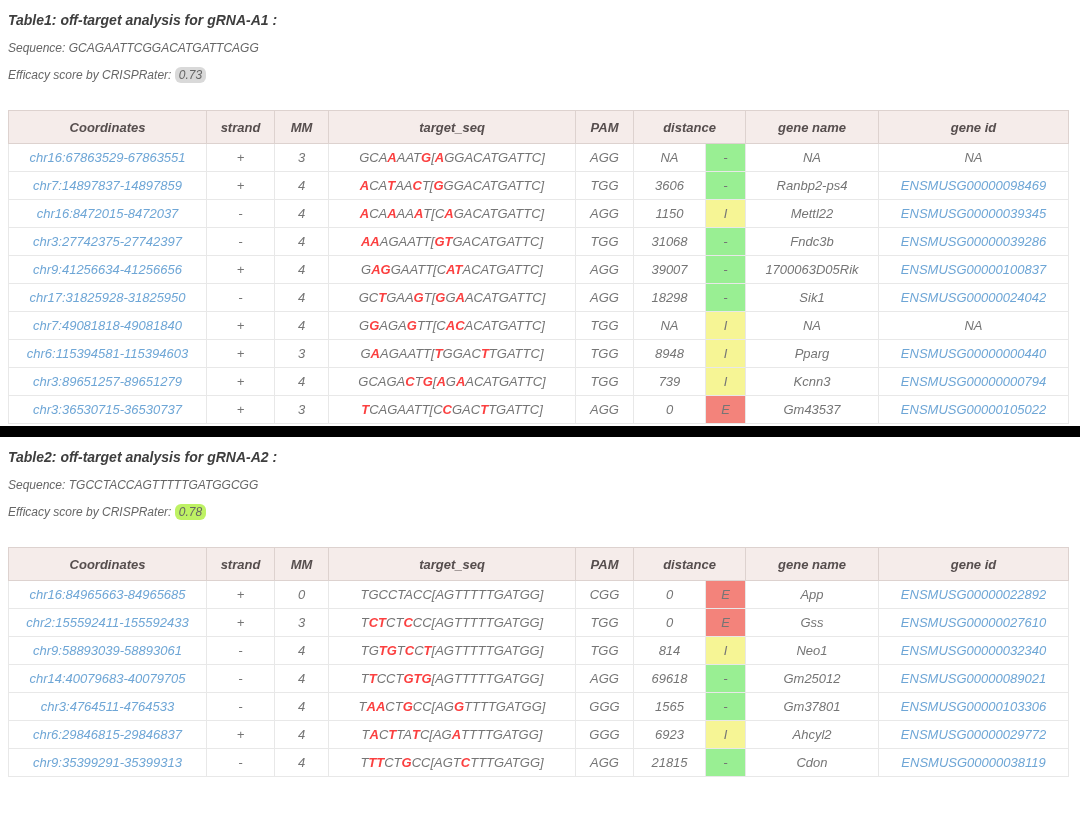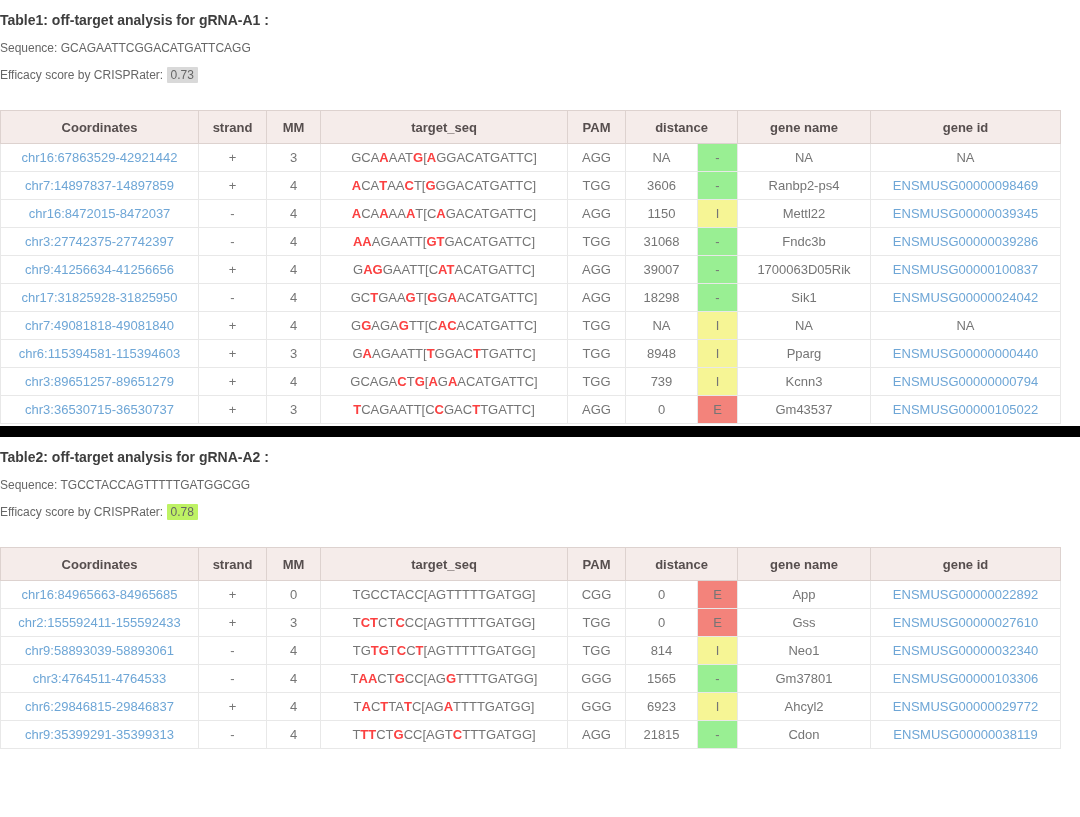--- a/index.html
+++ b/index.html
@@ -1,21 +1,21 @@
 <!DOCTYPE html>
 <html style="--exonic: #f3837b; --intronic: #f6f595; --intergenic: #99ef93; --link: #6ea6d6; --mismatch: #fb4040; --header_bg: #f5ecea; --divider: #000000;"><head>
 <meta charset="utf-8">
 <style>
   html,body{margin:0;padding:0;background:#fff;font-family:"Liberation Sans",sans-serif;}
   .page{width:1080px;}
-  .section{padding:0 0;}
+  .section{padding:0 8px;font-style:italic;}
   .table-title{font-weight:bold;font-size:14px;color:#3e3e3e;margin:12px 0 13px 0;}
   .meta{font-size:12px;color:#666;margin:13px 0;}
   .meta.last{margin-bottom:28px;}
-  .score{padding:1px 4px;border-radius:1px;}
+  .score{padding:1px 4px;border-radius:6px;}
   table.ot{border-collapse:collapse;table-layout:fixed;width:1060px;}
   table.ot th{background:var(--header_bg);border:1px solid #ddd2cf;height:30px;
     font-size:13px;color:#564e4e;font-weight:bold;}
   table.ot td{border:1px solid #e8e8e8;height:27px;text-align:center;font-size:13px;
     color:#757575;padding:0 2px;overflow:hidden;white-space:nowrap;}
   td.seq{color:#8c8c8c;}
   .mm{color:var(--mismatch);font-weight:bold;}
   .link{color:var(--link);text-decoration:none;cursor:pointer;}
   .badge-E{background:var(--exonic);color:#8a6a66;}
   .badge-I{background:var(--intronic);color:#90906a;}
@@ -50,21 +50,21 @@
           <th>MM</th>
           <th>target_seq</th>
           <th>PAM</th>
           <th colspan="2">distance</th>
           <th>gene name</th>
           <th>gene id</th>
         </tr>
       </thead>
       <tbody>
           <tr>
-            <td><a class="link">chr16:67863529-42921442</a></td>
+            <td><a class="link">chr16:67863529-67863551</a></td>
             <td>+</td>
             <td>3</td>
             <td class="seq"><span>GCA</span><span class="mm">A</span><span>AAT</span><span class="mm">G</span><span>[</span><span class="mm">A</span><span>GGACATGATTC]</span></td>
             <td>AGG</td>
             <td>NA</td>
             <td class="badge-dash">-</td>
             <td>NA</td>
             <td>NA</td>
           </tr>
           <tr>
@@ -228,20 +228,31 @@
             <td>-</td>
             <td>4</td>
             <td class="seq"><span>TG</span><span class="mm">TG</span><span>T</span><span class="mm">C</span><span>C</span><span class="mm">T</span><span>[AGTTTTTGATGG]</span></td>
             <td>TGG</td>
             <td>814</td>
             <td class="badge-I">I</td>
             <td>Neo1</td>
             <td><a class="link">ENSMUSG00000032340</a></td>
           </tr>
           <tr>
+            <td><a class="link">chr14:40079683-40079705</a></td>
+            <td>-</td>
+            <td>4</td>
+            <td class="seq"><span>T</span><span class="mm">T</span><span>CCT</span><span class="mm">GTG</span><span>[AGTTTTTGATGG]</span></td>
+            <td>AGG</td>
+            <td>69618</td>
+            <td class="badge-dash">-</td>
+            <td>Gm25012</td>
+            <td><a class="link">ENSMUSG00000089021</a></td>
+          </tr>
+          <tr>
             <td><a class="link">chr3:4764511-4764533</a></td>
             <td>-</td>
             <td>4</td>
             <td class="seq"><span>T</span><span class="mm">AA</span><span>CT</span><span class="mm">G</span><span>CC[AG</span><span class="mm">G</span><span>TTTTGATGG]</span></td>
             <td>GGG</td>
             <td>1565</td>
             <td class="badge-dash">-</td>
             <td>Gm37801</td>
             <td><a class="link">ENSMUSG00000103306</a></td>
           </tr>

